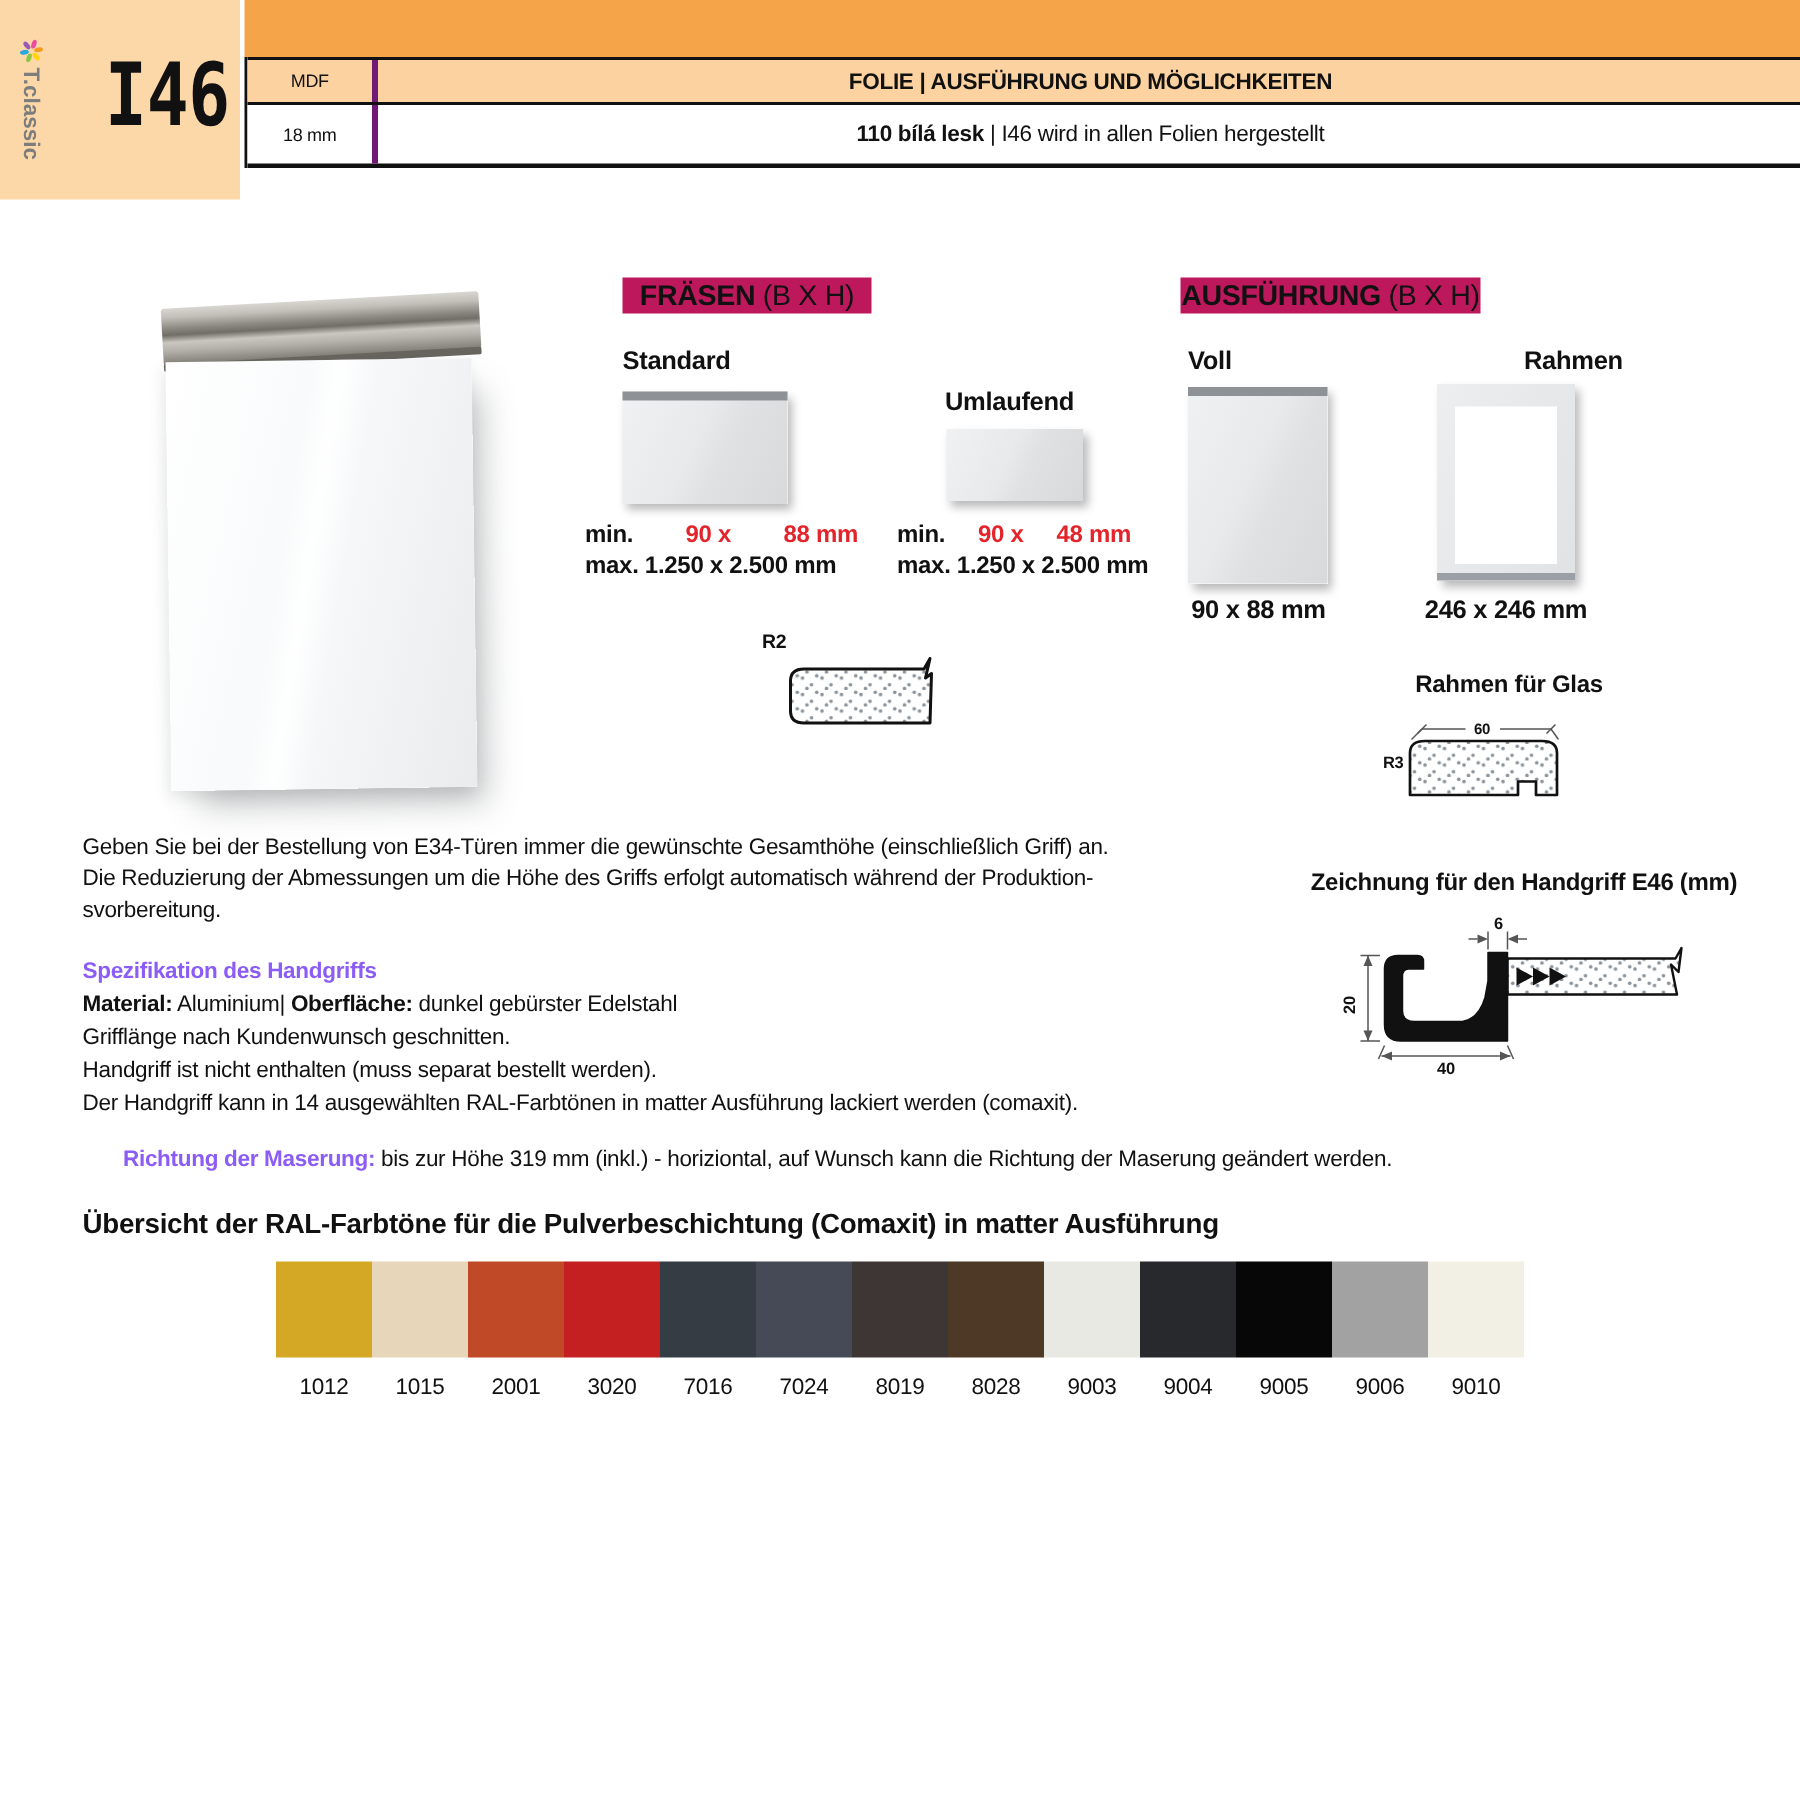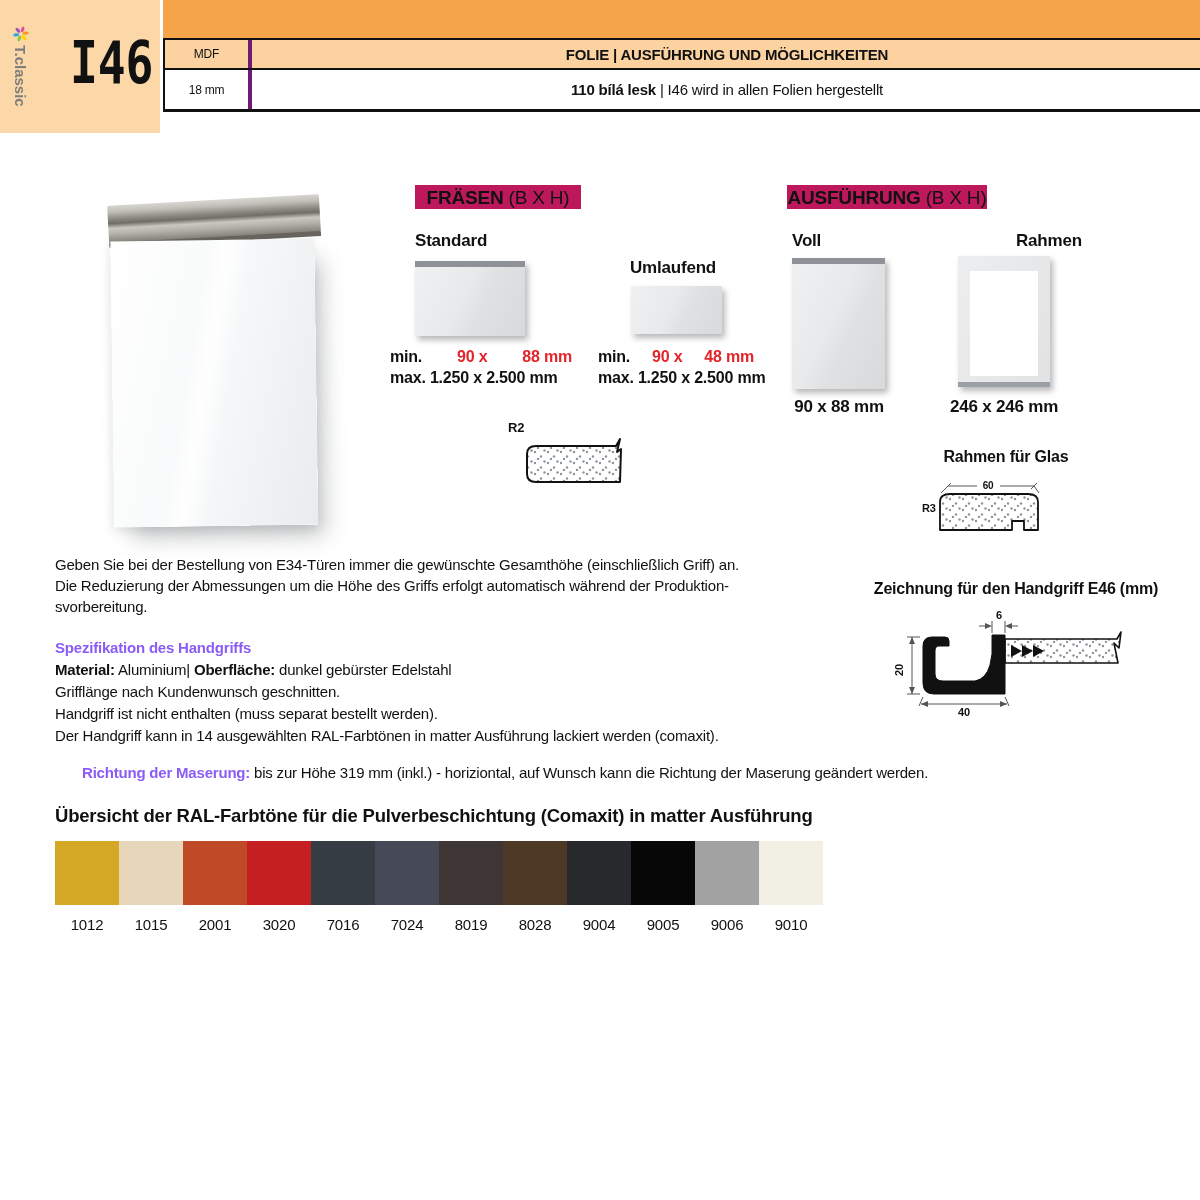--- a/index.html
+++ b/index.html
@@ -58,21 +58,21 @@
 
   
   .intro{position:absolute;left:55px;top:554px;font-size:15px;line-height:21px;}
   .spec{position:absolute;left:55px;top:637px;font-size:15px;line-height:22px;}
   .red-heading{color:#8b5cf6;font-weight:bold;}
   .spec b{font-weight:bold;text-align:center;}
   .maserung{position:absolute;left:38px;top:764px;font-size:15px;margin-left:44px;}
   .ral-title{position:absolute;left:55px;top:805px;font-weight:bold;font-size:18.5px;}
 
   
-  .sw-row{position:absolute;left:55px;top:841px;width:1090px;display:flex;justify-content:flex-start;}
+  .sw-row{position:absolute;left:55px;top:841px;width:1090px;display:flex;justify-content:center;}
   .sw{width:64px;text-align:center;}
   .sw-box{width:64px;height:64px;}
   .sw-code{margin-top:11px;font-size:15px;}
 
   svg text{font-family:"Liberation Sans",sans-serif;}
 </style>
 </head>
 <body>
 
 <div class="page">
@@ -260,20 +260,24 @@
       </div>
       <div class="sw">
         <div class="sw-box" style="background: rgb(61, 54, 53);"></div>
         <div class="sw-code">8019</div>
       </div>
       <div class="sw">
         <div class="sw-box" style="background: rgb(77, 57, 37);"></div>
         <div class="sw-code">8028</div>
       </div>
       <div class="sw">
+        <div class="sw-box" style="background: rgb(233, 233, 228);"></div>
+        <div class="sw-code">9003</div>
+      </div>
+      <div class="sw">
         <div class="sw-box" style="background: rgb(40, 41, 44);"></div>
         <div class="sw-code">9004</div>
       </div>
       <div class="sw">
         <div class="sw-box" style="background: rgb(7, 7, 8);"></div>
         <div class="sw-code">9005</div>
       </div>
       <div class="sw">
         <div class="sw-box" style="background: rgb(162, 162, 162);"></div>
         <div class="sw-code">9006</div>

